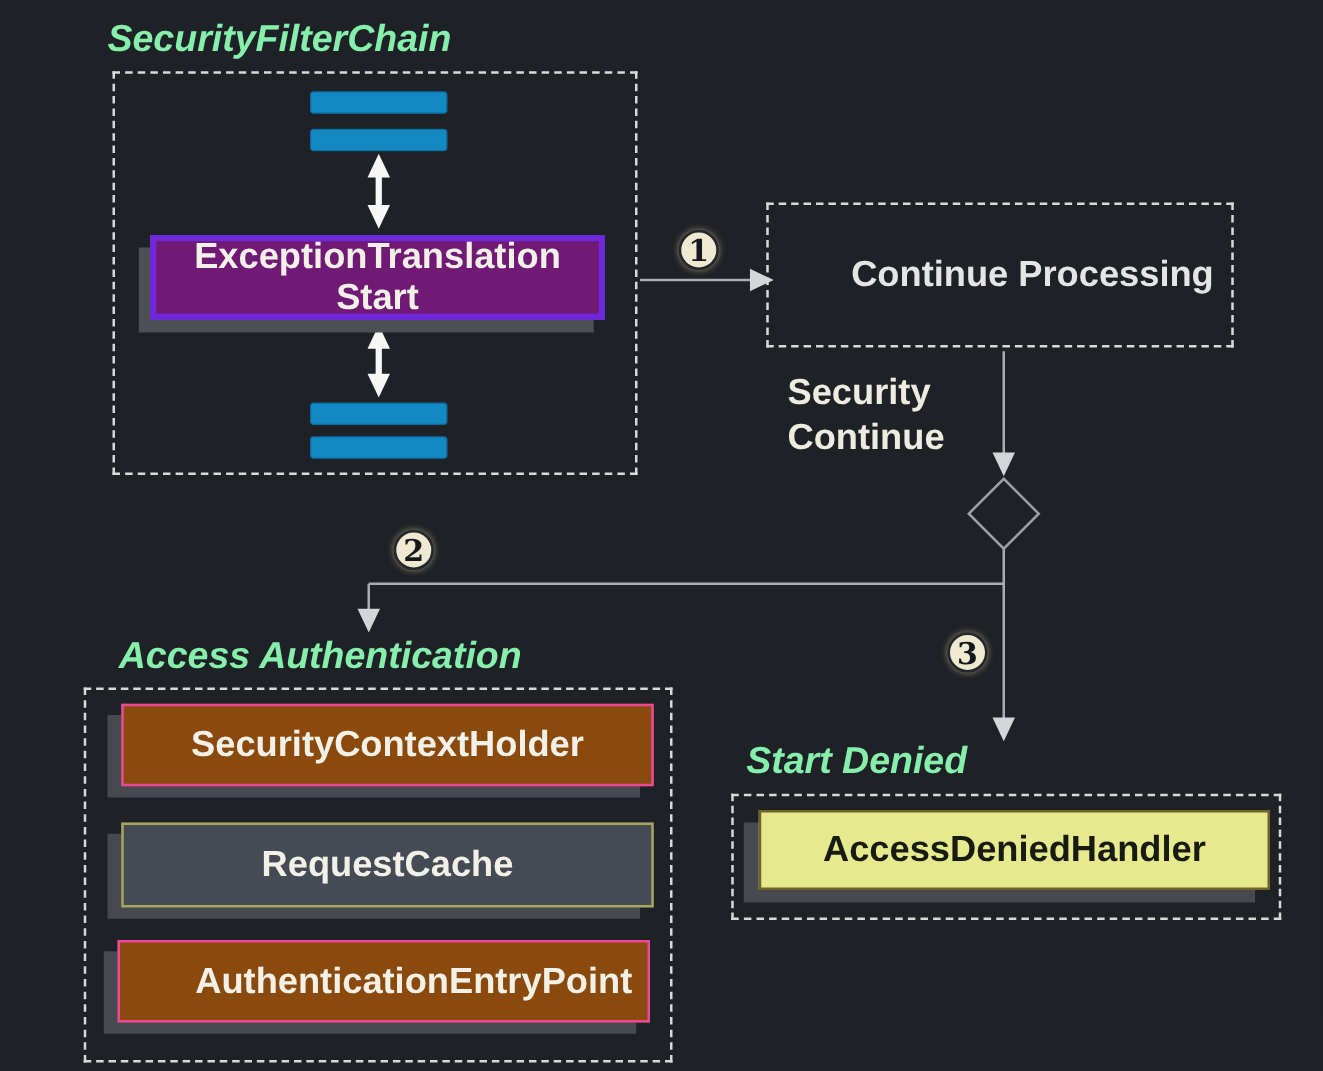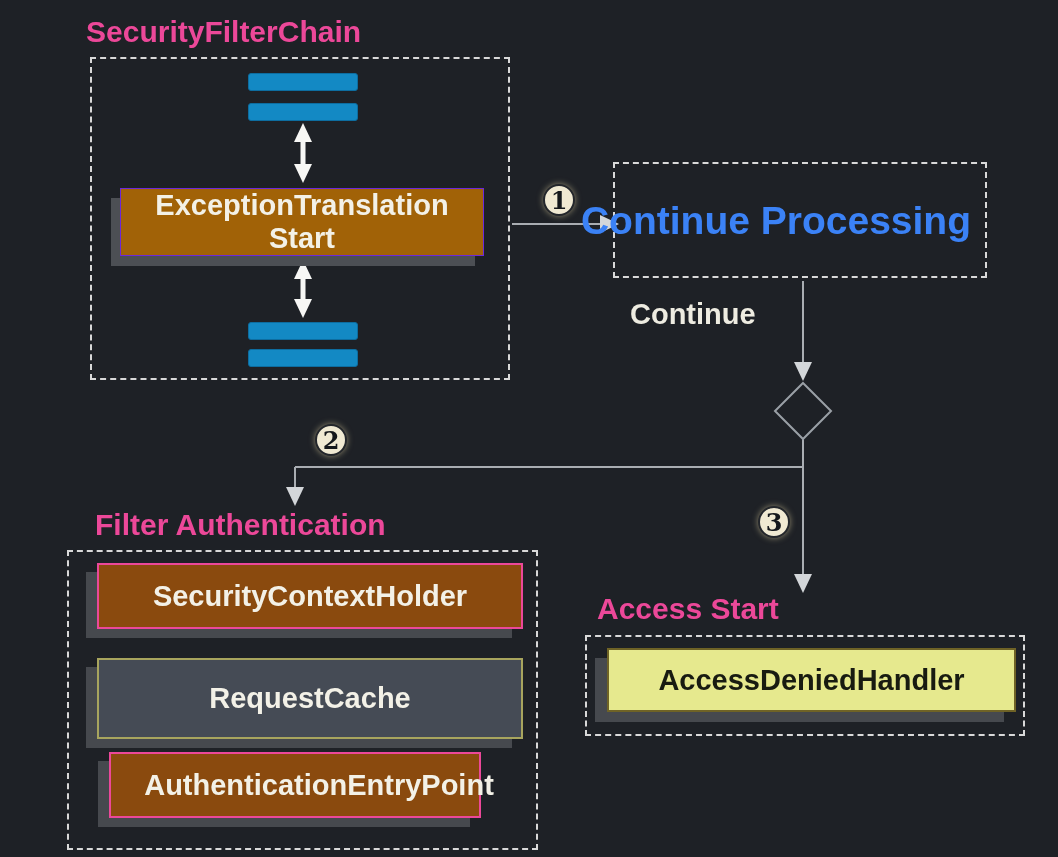--- a/index.html
+++ b/index.html
@@ -9,28 +9,28 @@
   }
   .connectors{position:absolute;left:0;top:0;width:1058px;height:857px;}
   .dashed{position:absolute;border:2px dashed #d9d9d9;box-sizing:border-box;}
   .bar{position:absolute;left:248px;width:110px;height:18px;background:#1389c4;
        border:1px solid #0d6da0;border-radius:3px;box-sizing:border-box;}
   .node{
     position:absolute;display:flex;flex-direction:column;align-items:center;justify-content:center;
     text-align:center;font-weight:700;font-size:29px;color:#f3f1e7;box-sizing:border-box;
     line-height:33px;white-space:nowrap;
   }
-  .node.blue{background:#a16207;border:1px solid #6d28d9;box-shadow:-9px 10px 0 #4c4f54;}
+  .node.blue{background:#701a75;border:5px solid #6d28d9;box-shadow:-9px 10px 0 #4c4f54;}
   .node.brown{background:#8a4a0e;border:2px solid #ec4899;box-shadow:-11px 9px 0 #46494e;}
   .node.slate{background:#454b55;border:2px solid #a8a55e;box-shadow:-11px 9px 0 #46494e;}
   .node.yellow{background:#e6e98e;border:2px solid #6f6326;color:#181b11;box-shadow:-12px 10px 0 #46494e;text-align:right;}
-  .title{position:absolute;font-weight:700;font-size:30px;color:#ec4899;white-space:nowrap;line-height:34px;}
+  .title{position:absolute;font-weight:700;font-size:30px;color:#86efac;white-space:nowrap;line-height:34px;font-style:italic;}
   .continue-box{
     display:flex;flex-direction:column;align-items:flex-end;justify-content:center;
-    padding-right:14px;font-weight:700;font-size:39px;line-height:37px;color:#3b82f6;white-space:nowrap;
+    padding-right:14px;font-weight:700;font-size:29px;line-height:37px;color:#e5e5e5;white-space:nowrap;
   }
   .multiline-label{position:absolute;font-weight:700;font-size:29px;line-height:36px;color:#eeece1;white-space:nowrap;}
   .circle-num{
     position:absolute;width:32px;height:32px;border-radius:50%;
     background:#f0e9d2;border:2px solid #23262b;color:#14171b;
     font-weight:700;font-size:24px;line-height:30px;text-align:center;
     box-sizing:border-box;box-shadow:0 0 6px rgba(238,222,170,.55);
     font-family:"DejaVu Serif",serif;
   }
 </style>
@@ -78,44 +78,45 @@
     <span>Start</span>
   </div>
 
   <div class="circle-num" style="left:543px;top:184px;">1</div>
 
   <div class="dashed continue-box" style="left:613px;top:162px;width:374px;height:116px;">
     <span>Continue Processing</span>
   </div>
 
   <div class="multiline-label" style="left:630px;top:296px;">
+    <div>Security</div>
     <div>Continue</div>
   </div>
 
   <div class="circle-num" style="left:315px;top:424px;">2</div>
 
-  <div class="title" style="left:95px;top:508px;">Filter Authentication</div>
+  <div class="title" style="left:95px;top:508px;">Access Authentication</div>
 
   <div class="dashed" style="left:67px;top:550px;width:471px;height:300px;"></div>
 
   <div class="node brown" style="left:97px;top:563px;width:426px;height:66px;">
     <span>SecurityContextHolder</span>
   </div>
 
-  <div class="node slate" style="left:97px;top:658px;width:426px;height:81px;align-items:center;">
+  <div class="node slate" style="left:97px;top:658px;width:426px;height:68px;align-items:center;">
     <span>RequestCache</span>
   </div>
 
-  <div class="node brown" style="left:109px;top:752px;width:372px;height:66px;padding-left:48px;">
+  <div class="node brown" style="left:94px;top:752px;width:426px;height:66px;padding-left:48px;">
     <span>AuthenticationEntryPoint</span>
   </div>
 
   <div class="circle-num" style="left:758px;top:506px;">3</div>
 
-  <div class="title" style="left:597px;top:592px;">Access Start</div>
+  <div class="title" style="left:597px;top:592px;">Start Denied</div>
 
   <div class="dashed" style="left:585px;top:635px;width:440px;height:101px;"></div>
 
   <div class="node yellow" style="left:607px;top:648px;width:409px;height:64px;">
     <span>AccessDeniedHandler</span>
   </div>
 
 </div>
 
 </body></html>

